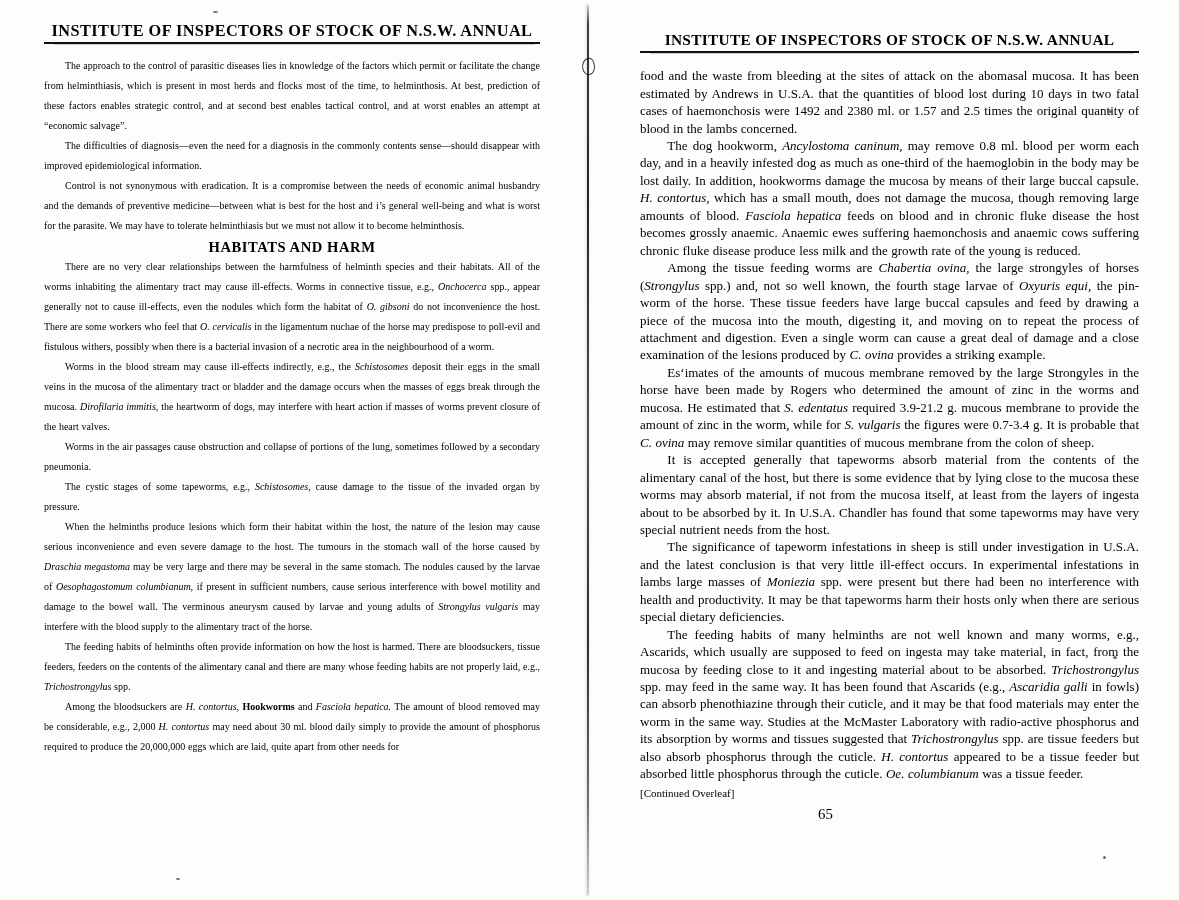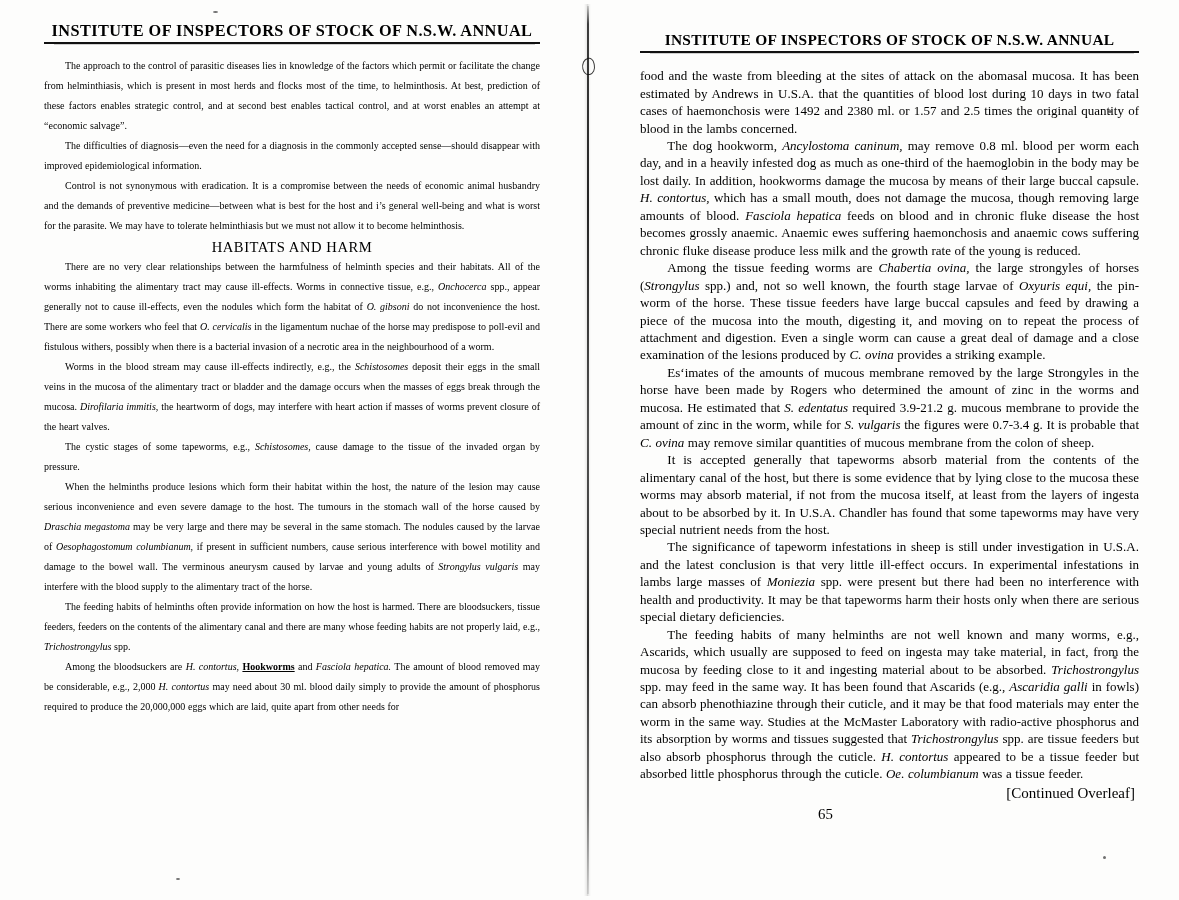--- a/index.html
+++ b/index.html
@@ -134,34 +134,33 @@
   }
   .page-right p.para {
     font-size: 13px;
     line-height: 17.45px;
   }
   p.para.noindent { text-indent: 0; }
 
   h2.section-head {
     margin: 2px 0 0 0;
     font-size: 14.6px;
-    font-weight: normal;
+    font-weight: bold;
     text-align: center;
     letter-spacing: 0.55px;
     line-height: 19px;
   }
 
   i, .sci { font-style: italic; }
-  b, .bold { font-weight: bold; text-decoration: underline; }
+  b, .bold { font-weight: bold; }
 
   .continued {
     margin: 0;
-    font-size: 15px;
+    font-size: 11px;
     line-height: 17.5px;
-    text-align: right;
   }
   .page-right .continued { margin-top: 2px; padding-right: 4px; }
 
   .folio {
     margin: 0;
     font-size: 14.8px;
     text-align: center;
     line-height: 18px;
   }
   .page-right .folio {
@@ -184,29 +183,30 @@
 <div class="spread">
 
   <div class="page page-left">
 
     <div class="running-head">INSTITUTE OF INSPECTORS OF STOCK OF N.S.W. ANNUAL</div>
     <div class="head-rule"></div>
 
     <div class="body-col">
 
       <p class="para">The approach to the control of parasitic diseases lies in knowledge of the factors which permit or facilitate the change from helminthiasis, which is present in most herds and flocks most of the time, to helminthosis. At best, prediction of these factors enables strategic control, and at second best enables tactical control, and at worst enables an attempt at “economic salvage”.</p>
-      <p class="para">The difficulties of diagnosis—even the need for a diagnosis in the commonly accepted sense—should disappear with improved epidemiological information.</p>
+      <p class="para">The difficulties of diagnosis—even the need for a diagnosis in the commonly contents sense—should disappear with improved epidemiological information.</p>
       <p class="para">Control is not synonymous with eradication. It is a compromise between the needs of economic animal husbandry and the demands of preventive medicine—between what is best for the host and i’s general well-being and what is worst for the parasite. We may have to tolerate helminthiasis but we must not allow it to become helminthosis.</p>
 
       <h2 class="section-head">HABITATS AND HARM</h2>
 
       <p class="para"><span>There are no very clear relationships between the harmfulness of helminth species and their habitats. All of the worms inhabiting the alimentary tract may cause ill-effects. Worms in connective tissue, e.g., </span><i class="sci">Onchocerca</i><span> spp., appear generally not to cause ill-effects, even the nodules which form the habitat of </span><i class="sci">O. gibsoni</i><span> do not inconvenience the host. There are some workers who feel that </span><i class="sci">O. cervicalis</i><span> in the ligamentum nuchae of the horse may predispose to poll-evil and fistulous withers, possibly when there is a bacterial invasion of a necrotic area in the neighbourhood of a worm.</span></p>
 
       <p class="para"><span>Worms in the blood stream may cause ill-effects indirectly, e.g., the </span><i class="sci">Schistosomes</i><span> deposit their eggs in the small veins in the mucosa of the alimentary tract or bladder and the damage occurs when the masses of eggs break through the mucosa. </span><i class="sci">Dirofilaria immitis,</i><span> the heartworm of dogs, may interfere with heart action if masses of worms prevent closure of the heart valves.</span></p>
 
+      <p class="para">Worms in the air passages cause obstruction and collapse of portions of the lung, sometimes followed by a secondary pneumonia.</p>
 
       <p class="para"><span>The cystic stages of some tapeworms, e.g., </span><i class="sci">Schistosomes,</i><span> cause damage to the tissue of the invaded organ by pressure.</span></p>
 
       <p class="para"><span>When the helminths produce lesions which form their habitat within the host, the nature of the lesion may cause serious inconvenience and even severe damage to the host. The tumours in the stomach wall of the horse caused by </span><i class="sci">Draschia megastoma</i><span> may be very large and there may be several in the same stomach. The nodules caused by the larvae of </span><i class="sci">Oesophagostomum columbianum,</i><span> if present in sufficient numbers, cause serious interference with bowel motility and damage to the bowel wall. The verminous aneurysm caused by larvae and young adults of </span><i class="sci">Strongylus vulgaris</i><span> may interfere with the blood supply to the alimentary tract of the horse.</span></p>
 
 
       <p class="para"><span>The feeding habits of helminths often provide information on how the host is harmed. There are bloodsuckers, tissue feeders, feeders on the contents of the alimentary canal and there are many whose feeding habits are not properly laid, e.g., </span><i class="sci">Trichostrongylus</i><span> spp.</span></p>
 
       <p class="para"><span>Among the bloodsuckers are </span><i class="sci">H. contortus,</i><span>&nbsp;</span><b class="bold">Hookworms</b><span> and </span><i class="sci">Fasciola hepatica.</i><span> The amount of blood removed may be considerable, e.g., 2,000 </span><i class="sci">H. contortus</i><span> may need about 30 ml. blood daily simply to provide the amount of phosphorus required to produce the 20,000,000 eggs which are laid, quite apart from other needs for</span></p>
 

